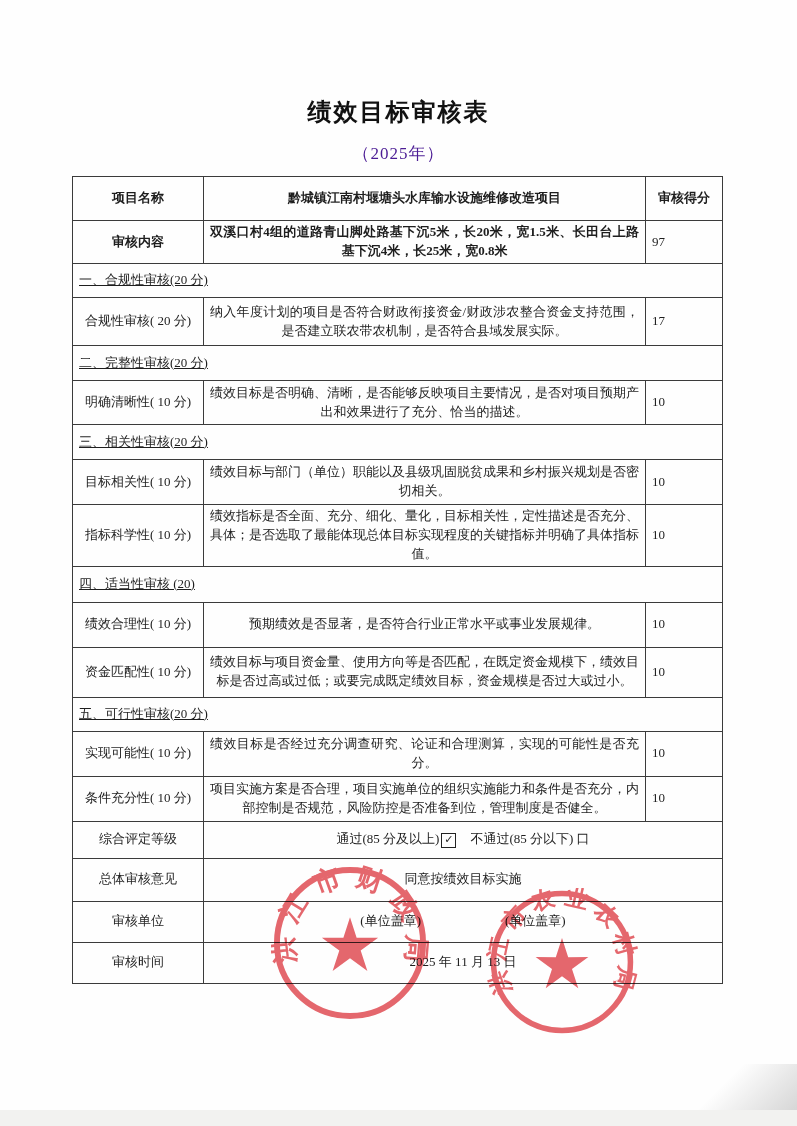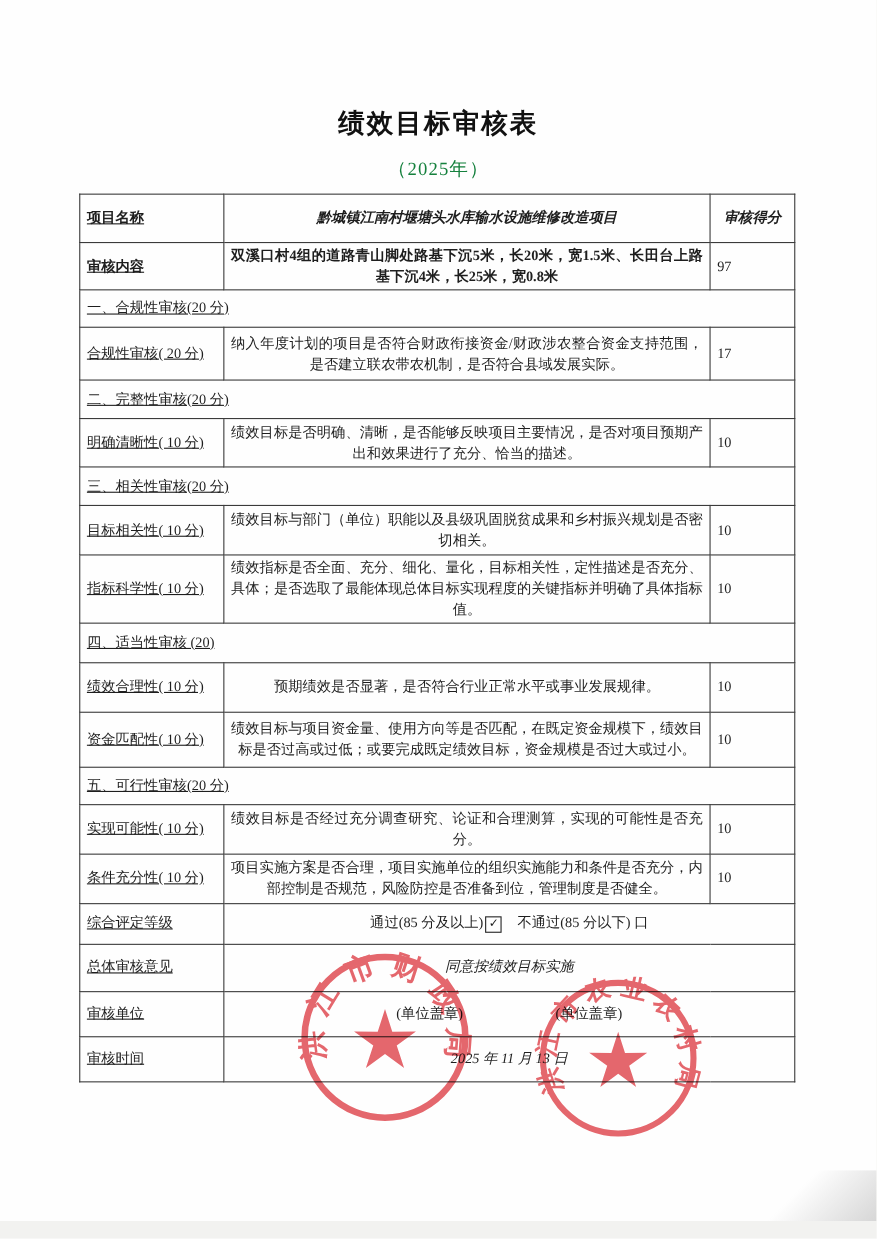--- a/index.html
+++ b/index.html
@@ -13,39 +13,39 @@
     overflow:hidden;
   }
   .page-title{
     position:absolute;top:96px;left:0;width:100%;
     text-align:center;margin:0;
     font-family:"Liberation Sans","DejaVu Sans",sans-serif;
     font-size:24px;font-weight:700;letter-spacing:2px;color:#111;
   }
   .page-subtitle{
     position:absolute;top:142px;left:0;width:100%;
-    text-align:center;font-size:17px;color:#15803d;letter-spacing:1px;
+    text-align:center;font-size:17px;color:#4c1d95;letter-spacing:1px;
   }
   table.review{
     position:absolute;left:72px;top:176px;
     width:650px;border-collapse:collapse;table-layout:fixed;
   }
   table.review td{
     border:1.5px solid #3b3b3b;
     vertical-align:middle;
     font-size:13px;line-height:1.45;
     padding:2px 6px;
     word-break:break-all;
   }
-  td.label-cell{text-align:left;text-decoration:underline;}
+  td.label-cell{text-align:center;}
   td.desc-cell{text-align:justify;text-align-last:center;padding:2px 8px;}
   td.score-cell{text-align:left;font-family:"Liberation Serif","DejaVu Serif",serif;}
   td.section-cell{text-align:left;padding-left:8px;font-size:13.5px;text-decoration:underline;}
   .bold{font-weight:700;}
-  td.center-cell{text-align:center;font-style:italic;}
+  td.center-cell{text-align:center;}
   .flex-center{display:flex;align-items:center;justify-content:center;}
   .seal-row{gap:84px;}
   .rating-row{gap:14px;}
   .chk{display:inline-block;width:13px;height:13px;border:1.4px solid #222;
        font-size:11px;line-height:12px;text-align:center;margin-left:2px;
        font-family:"DejaVu Sans",sans-serif;}
   .stamp{position:absolute;pointer-events:none;mix-blend-mode:multiply;opacity:.82;}
   .corner-shade{
     position:absolute;right:0;bottom:0;width:120px;height:46px;
     background:linear-gradient(315deg,rgba(140,140,140,.35),rgba(140,140,140,0) 60%);

